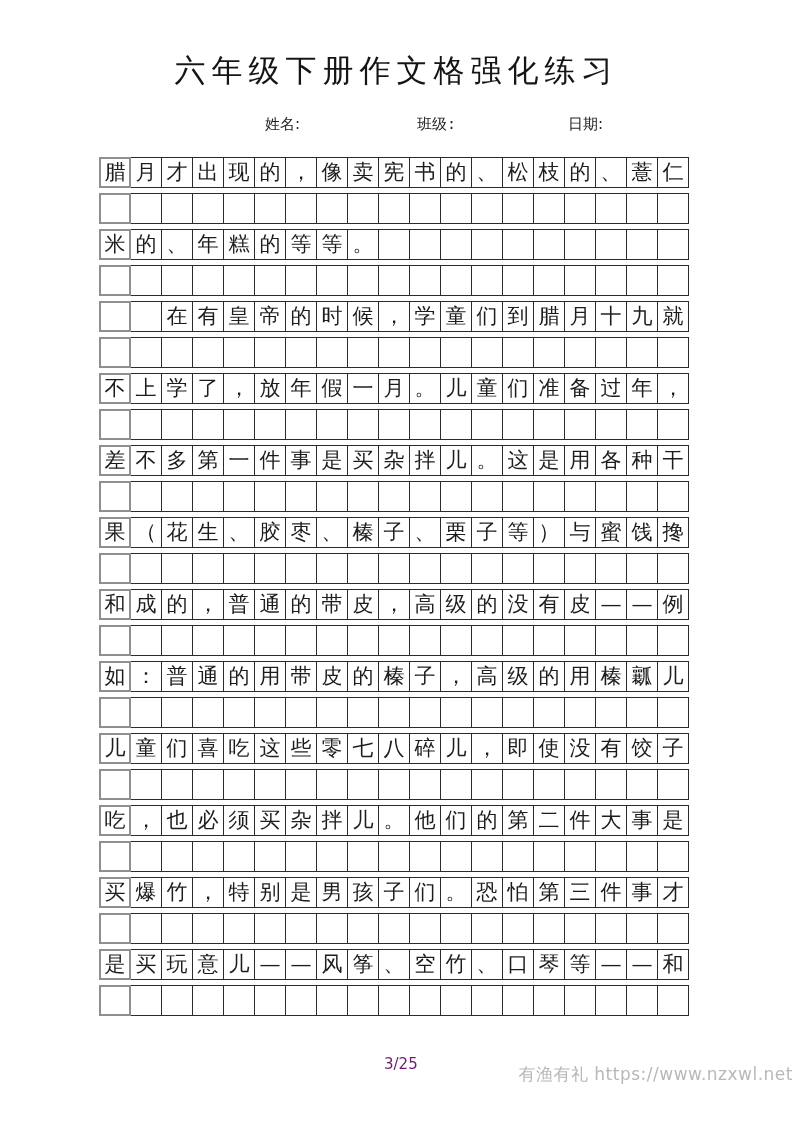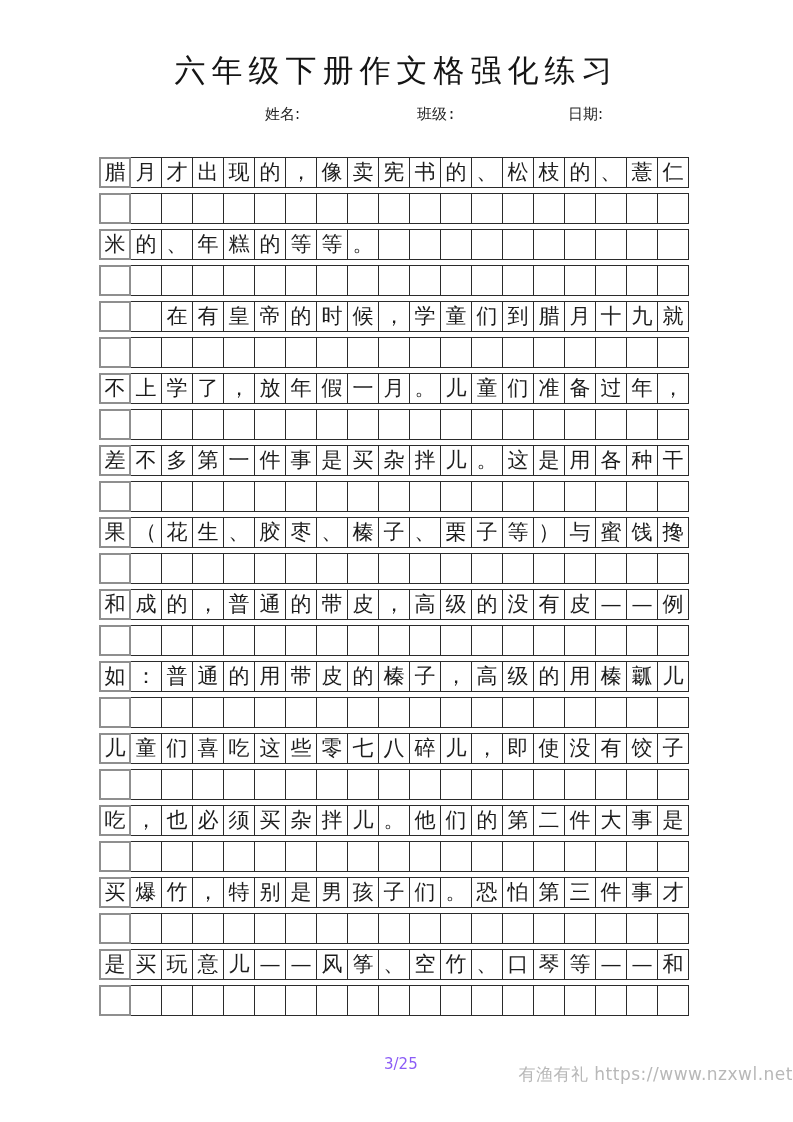--- a/index.html
+++ b/index.html
@@ -19,21 +19,21 @@
     margin: 0;
     text-align: center;
     font-size: 31px;
     font-weight: normal;
     letter-spacing: 6px;
     color: #151515;
     font-family: "DejaVu Serif", serif;
   }
   .fields {
     position: absolute;
-    top: 105px;
+    top: 115px;
     left: 0;
     right: 0;
     height: 22px;
     font-family: "DejaVu Sans", sans-serif;
     font-size: 15px;
     color: #222222;
   }
   .field-label { position: absolute; top: 0; }
   .field-name  { left: 265px; }
   .field-class { left: 417px; font-family: Liberation Mono, monospace; }
@@ -80,21 +80,21 @@
     font-size: 17px;
     color: #b8b8b8;
     letter-spacing: 0.5px;
   }
   .page-indicator {
     position: absolute;
     top: 1055px;
     left: 384px;
     font-family: "DejaVu Sans", sans-serif;
     font-size: 15px;
-    color: #8b5cf6;
+    color: #701a75;
   }
 </style>
 </head>
 <body>
 
 <div class="page">
   <h1 class="title">六年级下册作文格强化练习</h1>
 
   <div class="fields">
     <span class="field-label field-name">姓名:</span>

